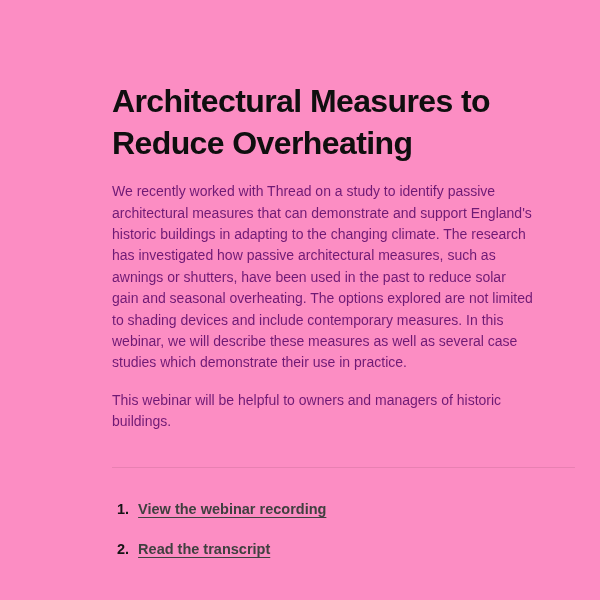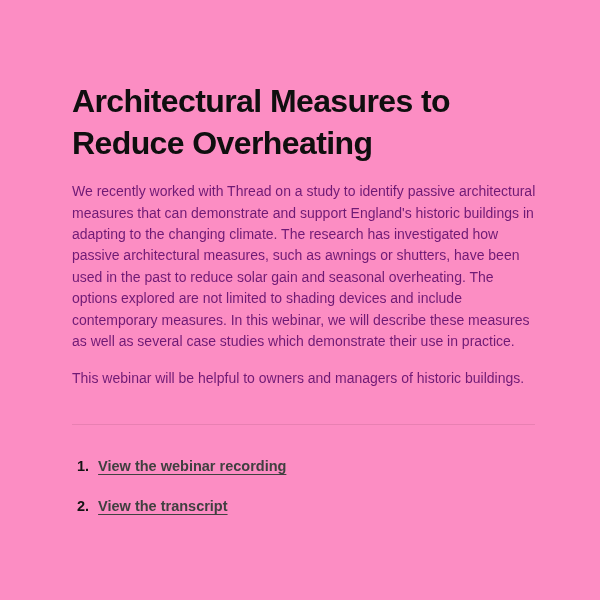--- a/index.html
+++ b/index.html
@@ -10,21 +10,21 @@
     overflow: hidden;
   }
   body {
     background: #FC8DC3;
     font-family: "Liberation Sans", sans-serif;
   }
   .page {
     box-sizing: border-box;
     width: 600px;
     height: 600px;
-    padding: 81px 64px 0 72px;
+    padding: 81px 64px 0 112px;
   }
   .page-title {
     margin: 0 0 17px 0;
     font-size: 32px;
     line-height: 1.3;
     font-weight: 700;
     letter-spacing: -0.6px;
     color: #0F0F0F;
     max-width: 470px;
   }
@@ -80,17 +80,17 @@
 
   <hr class="section-divider">
 
   <ol class="resource-links">
     <li>
       <span class="list-number">1.</span>
       <a class="resource-link">View the webinar recording</a>
     </li>
     <li>
       <span class="list-number">2.</span>
-      <a class="resource-link">View the transcript</a>
+      <a class="resource-link">Read the transcript</a>
     </li>
   </ol>
 
 </div>
 
 </body></html>

